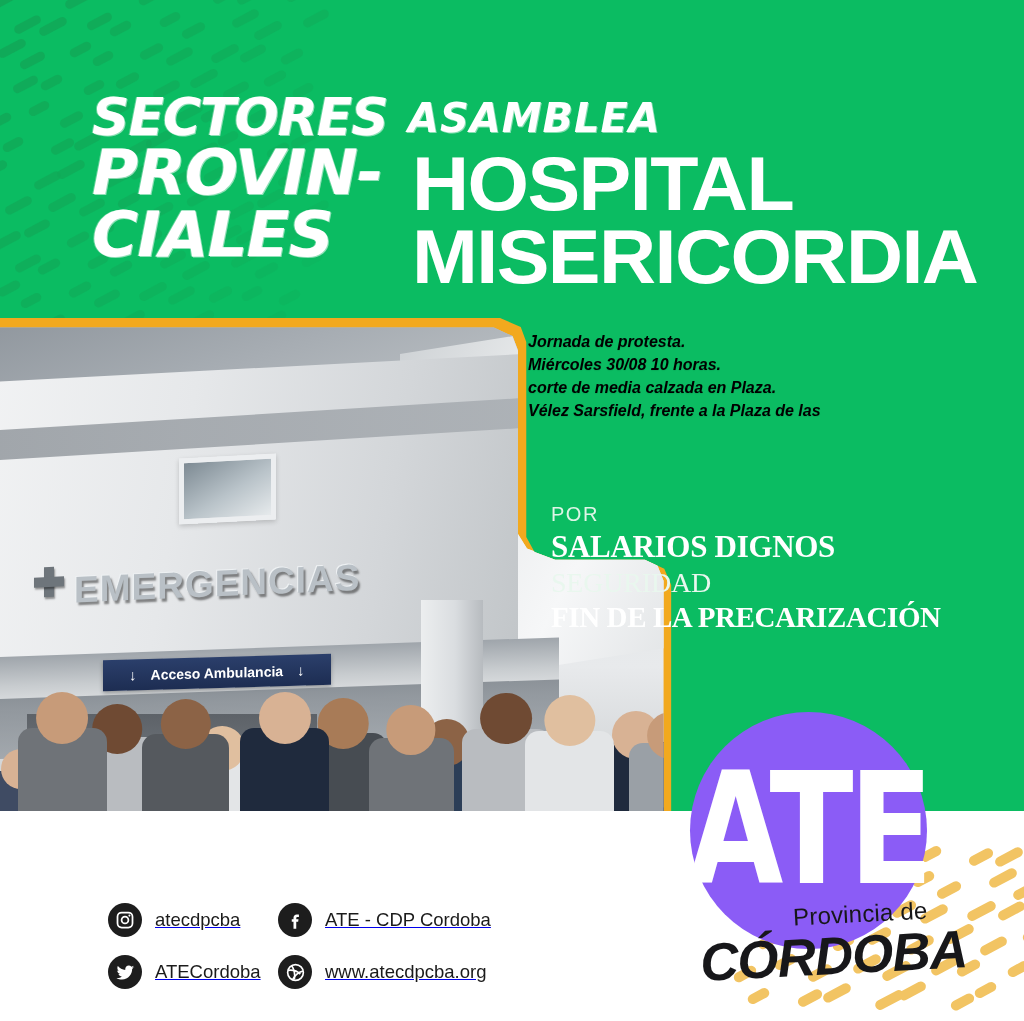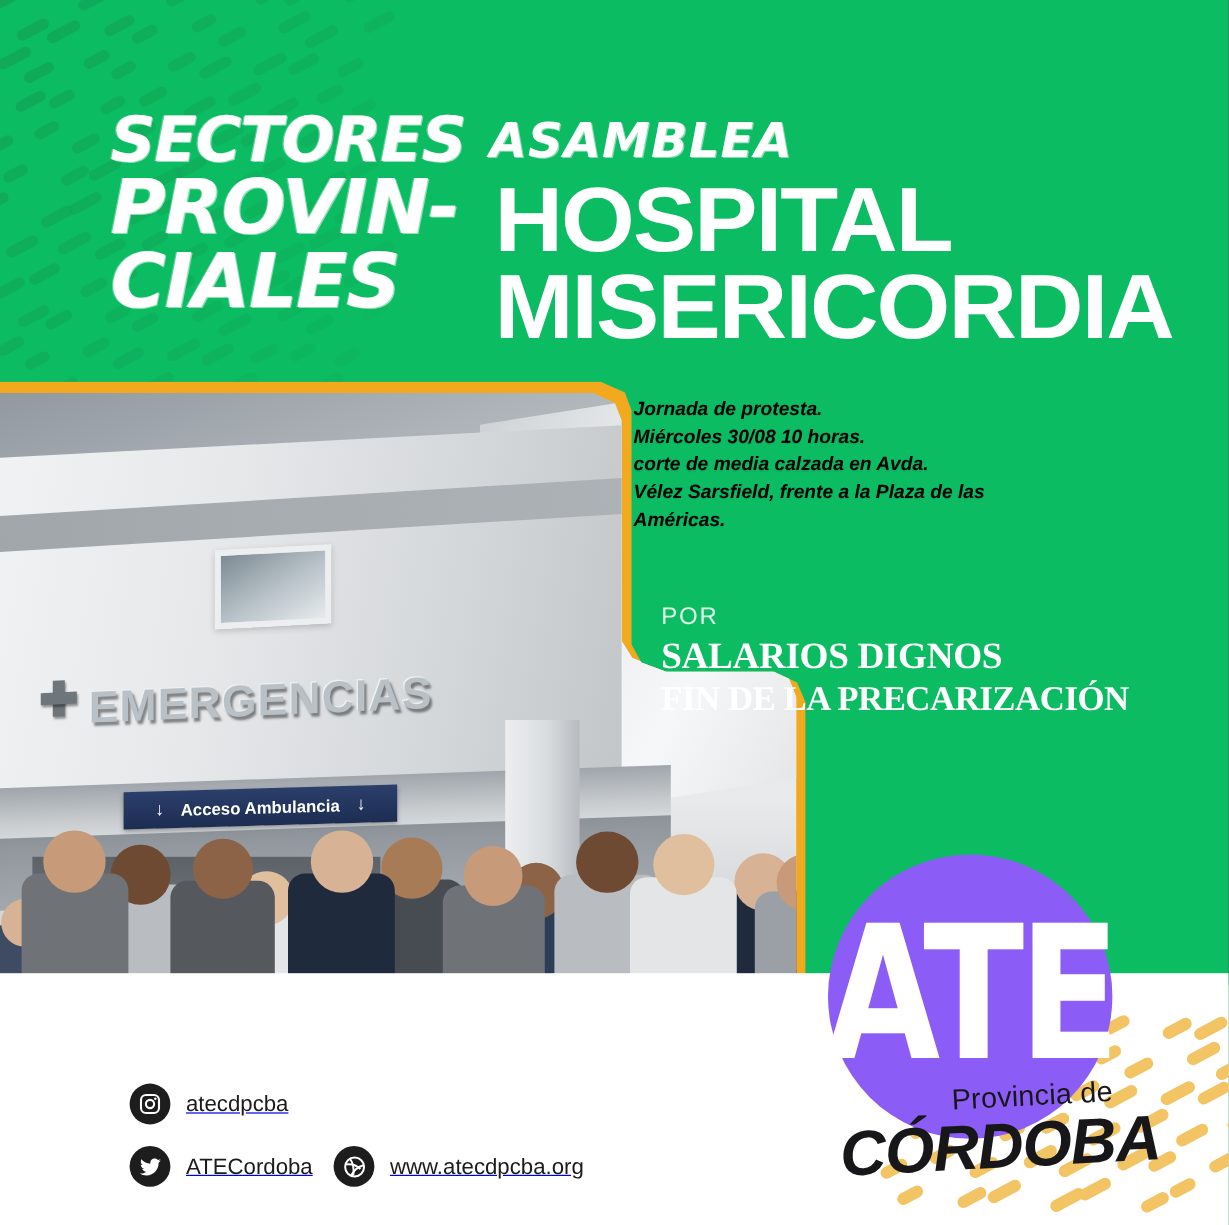--- a/index.html
+++ b/index.html
@@ -524,28 +524,28 @@
               <span style="position: absolute; left: 50%; transform: translateX(-50%); top: -19%; width: 58%; padding-bottom: 58%; border-radius: 50%; background: rgb(224, 191, 159);"></span>
             </div>
           </div>
       </div>
     </div>
   </div>
 
   <div id="detail-text">
     <span class="ln">Jornada de protesta.</span>
     <span class="ln">Miércoles 30/08 10 horas.</span>
-    <span class="ln"> corte de media calzada en Avda.</span>
+    <span class="ln"> corte de media calzada en Plaza.</span>
     <span class="ln">Vélez Sarsfield, frente a la Plaza de las</span>
-    <span class="ln">Américas.</span>
   </div>
 
   <div id="por-label">POR</div>
   <div id="demands">
     <span class="d1">SALARIOS DIGNOS</span>
+    <span class="d2">SEGURIDAD</span>
     <span class="d3">FIN DE LA PRECARIZACIÓN</span>
   </div>
 
   <div id="torn-paper"></div>
   <svg id="torn-edge" viewBox="0 0 1024 210" preserveAspectRatio="none">
     <path fill="#ffffff" d="M0,210 L0,118 C28,104 52,96 78,99 C104,102 118,92 140,84 C162,76 182,82 205,74
       C228,66 248,72 272,64 C296,56 316,62 340,56 C364,50 386,58 410,52 C434,46 454,52 478,46
       C502,40 524,48 548,44 C572,40 594,50 618,46 C642,42 664,54 690,50 C716,46 738,34 762,28
       C786,22 810,30 836,24 C862,18 886,26 912,20 C938,14 962,22 990,16 C1004,13 1014,12 1024,10
       L1024,210 Z"></path>
@@ -612,20 +612,28 @@
       <a class="social-item col1" href="#">
         <span class="s-icon round">
           <svg width="20" height="20" viewBox="0 0 24 24" fill="none" stroke="#fff" stroke-width="2.1">
             <rect x="3" y="3" width="18" height="18" rx="5"></rect>
             <circle cx="12" cy="12" r="4.1"></circle>
             <circle cx="17.3" cy="6.7" r="1.25" fill="#fff" stroke="none"></circle>
           </svg>
         </span>
         <span class="s-label">atecdpcba</span>
       </a>
+      <a class="social-item" href="#">
+        <span class="s-icon round">
+          <svg width="20" height="20" viewBox="0 0 24 24" fill="#fff">
+            <path d="M14.6 8.4h2.1V5.4h-2.6c-2.4 0-3.9 1.5-3.9 3.9v1.8H8.1v3h2.1v8.3h3.3v-8.3h2.3l.4-3h-2.7V9.6c0-.8.4-1.2 1.1-1.2z"></path>
+          </svg>
+        </span>
+        <span class="s-label">ATE - CDP Cordoba</span>
+      </a>
     </div>
     <div class="social-row">
       <a class="social-item col1" href="#">
         <span class="s-icon round">
           <svg width="21" height="21" viewBox="0 0 24 24" fill="#fff">
             <path d="M22 5.9c-.7.3-1.5.5-2.3.6.8-.5 1.4-1.3 1.7-2.2-.8.5-1.7.8-2.6 1-.8-.8-1.9-1.3-3-1.3-2.3 0-4.1 1.8-4.1 4.1 0 .3 0 .6.1.9-3.4-.2-6.5-1.8-8.5-4.3-.4.6-.6 1.3-.6 2.1 0 1.4.7 2.7 1.8 3.4-.7 0-1.3-.2-1.9-.5 0 2 1.4 3.7 3.3 4-.3.1-.7.1-1.1.1-.3 0-.5 0-.8-.1.5 1.6 2 2.8 3.8 2.8-1.4 1.1-3.2 1.8-5.1 1.8-.3 0-.7 0-1-.1 1.8 1.2 4 1.8 6.3 1.8 7.5 0 11.6-6.2 11.6-11.6v-.5c.8-.6 1.5-1.3 2.1-2.1z"></path>
           </svg>
         </span>
         <span class="s-label">ATECordoba</span>
       </a>

